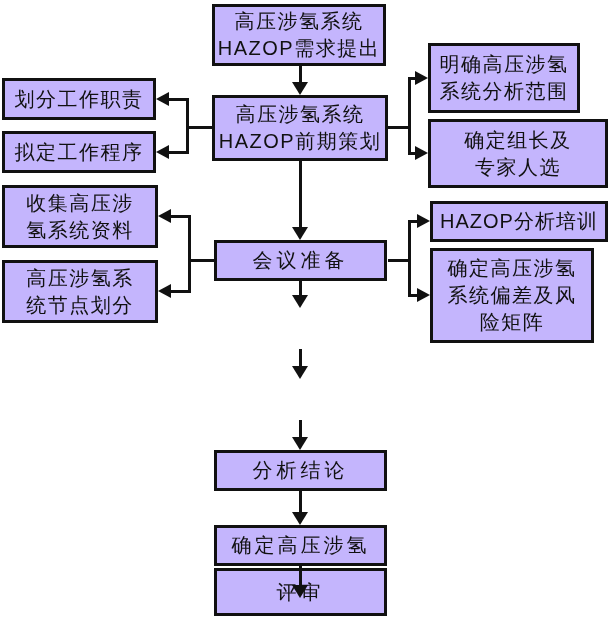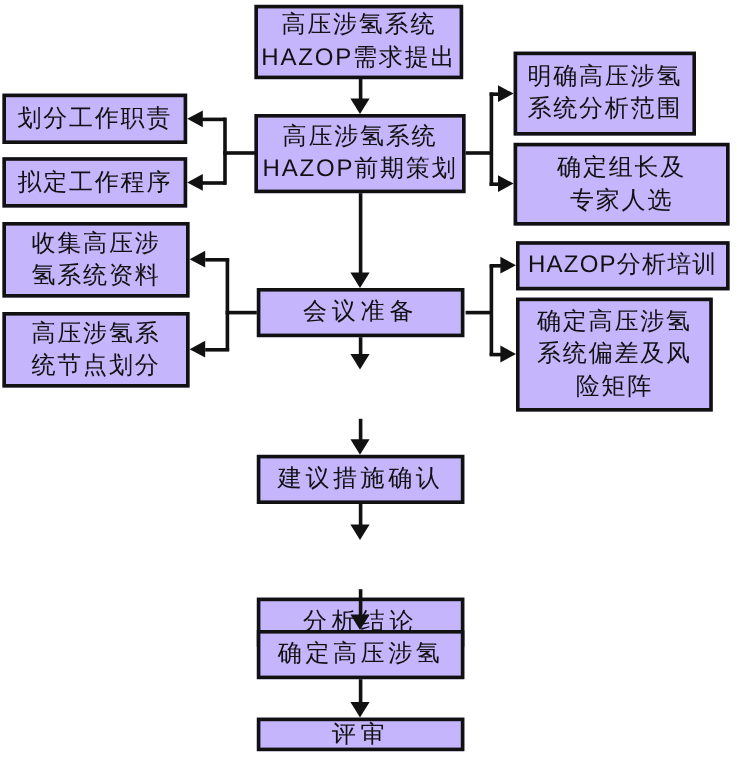--- a/index.html
+++ b/index.html
@@ -25,23 +25,23 @@
     justify-content:center;
     text-align:center;
     white-space:pre-line;
   }
   
   .n-demand   {left:212px;top:4px;  width:174px;height:62px;}
   .n-planning {left:212px;top:95px; width:176px;height:66px;}
   .n-meeting  {left:214px;top:240px;width:173px;height:41px;letter-spacing:4px;}
   .n-analysis {left:214px;top:308px;width:173px;height:41px;}
   .n-measures {left:214px;top:379px;width:173px;height:41px;letter-spacing:3px;}
-  .n-conclusion{left:214px;top:450px;width:173px;height:41px;letter-spacing:4px;margin-top:48px;}
+  .n-conclusion{left:214px;top:450px;width:173px;height:41px;letter-spacing:4px;}
   .n-report   {left:214px;top:525px;width:173px;height:41px;letter-spacing:3px;}
-  .n-review   {left:214px;top:598px;width:173px;height:28px;letter-spacing:4px;}
+  .n-review   {left:214px;top:568px;width:173px;height:48px;letter-spacing:4px;}
   
   .n-duty     {left:2px;top:78px; width:154px;height:42px;text-align:right;}
   .n-procedure{left:2px;top:131px;width:154px;height:42px;}
   .n-collect  {left:2px;top:185px;width:156px;height:63px;}
   .n-division {left:2px;top:260px;width:156px;height:63px;}
   
   .n-scope    {left:428px;top:43px; width:152px;height:70px;}
   .n-leader   {left:428px;top:119px;width:180px;height:69px;}
   .n-training {left:430px;top:201px;width:178px;height:41px;letter-spacing:1px;}
   .n-deviation{left:430px;top:248px;width:164px;height:95px;}
@@ -61,21 +61,20 @@
 </head>
 <body>
 
 <div class="canvas">
 
   <div class="node n-demand">高压涉氢系统
 HAZOP需求提出</div>
   <div class="node n-planning">高压涉氢系统
 HAZOP前期策划</div>
   <div class="node n-meeting">会议准备</div>
-  <div class="node n-measures">建议措施确认</div>
   <div class="node n-conclusion">分析结论</div>
   <div class="node n-report">确定高压涉氢</div>
   <div class="node n-review">评审</div>
 
   <div class="node n-duty">划分工作职责</div>
   <div class="node n-procedure">拟定工作程序</div>
   <div class="node n-collect">收集高压涉
 氢系统资料</div>
   <div class="node n-division">高压涉氢系
 统节点划分</div>

